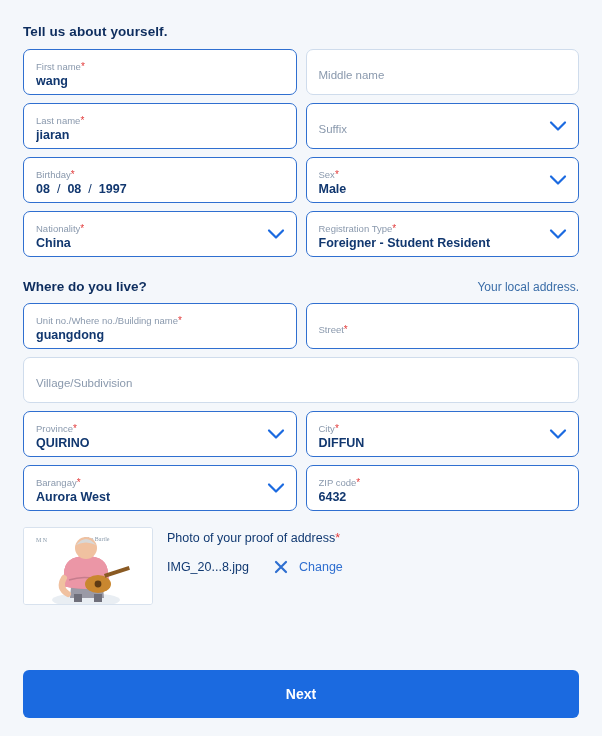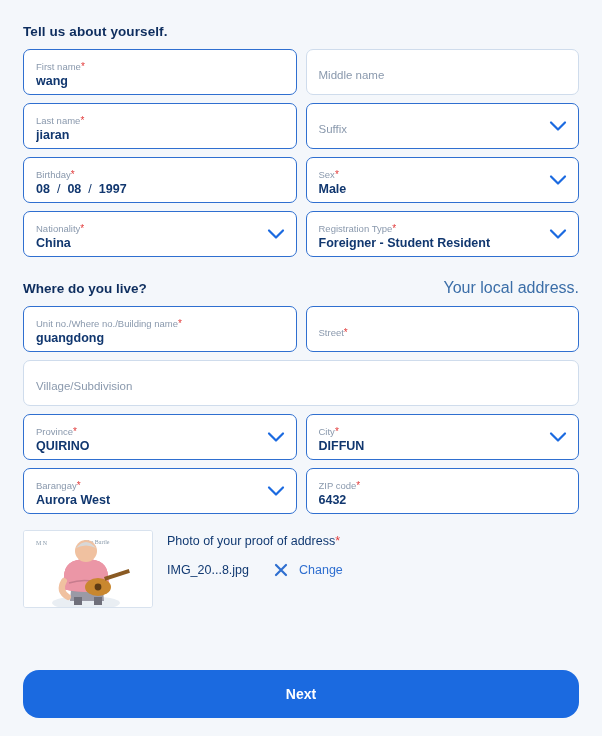--- a/index.html
+++ b/index.html
@@ -95,21 +95,21 @@
     align-items: baseline;
     padding-top: 14px;
     padding-bottom: 9px;
   }
   .subhead .left {
     font-size: 13.5px;
     font-weight: bold;
     color: #0d2d5e;
   }
   .subhead .right {
-    font-size: 16px;
+    font-size: 12px;
     color: #3b6ea8;
   }
 
   .full { width: 100%; }
 
   .proof {
     display: flex;
     align-items: flex-start;
     gap: 14px;
     margin-top: 16px;
@@ -156,21 +156,21 @@
     font-weight: normal;
   }
 
   .next-btn {
     position: absolute;
     left: 23px;
     right: 23px;
     bottom: 30px;
     height: 48px;
     background: #1b6ae0;
-    border-radius: 16px;
+    border-radius: 6px;
     color: #ffffff;
     font-size: 14px;
     font-weight: bold;
     display: flex;
     align-items: center;
     justify-content: center;
     border: none;
     cursor: pointer;
   }
 </style>

